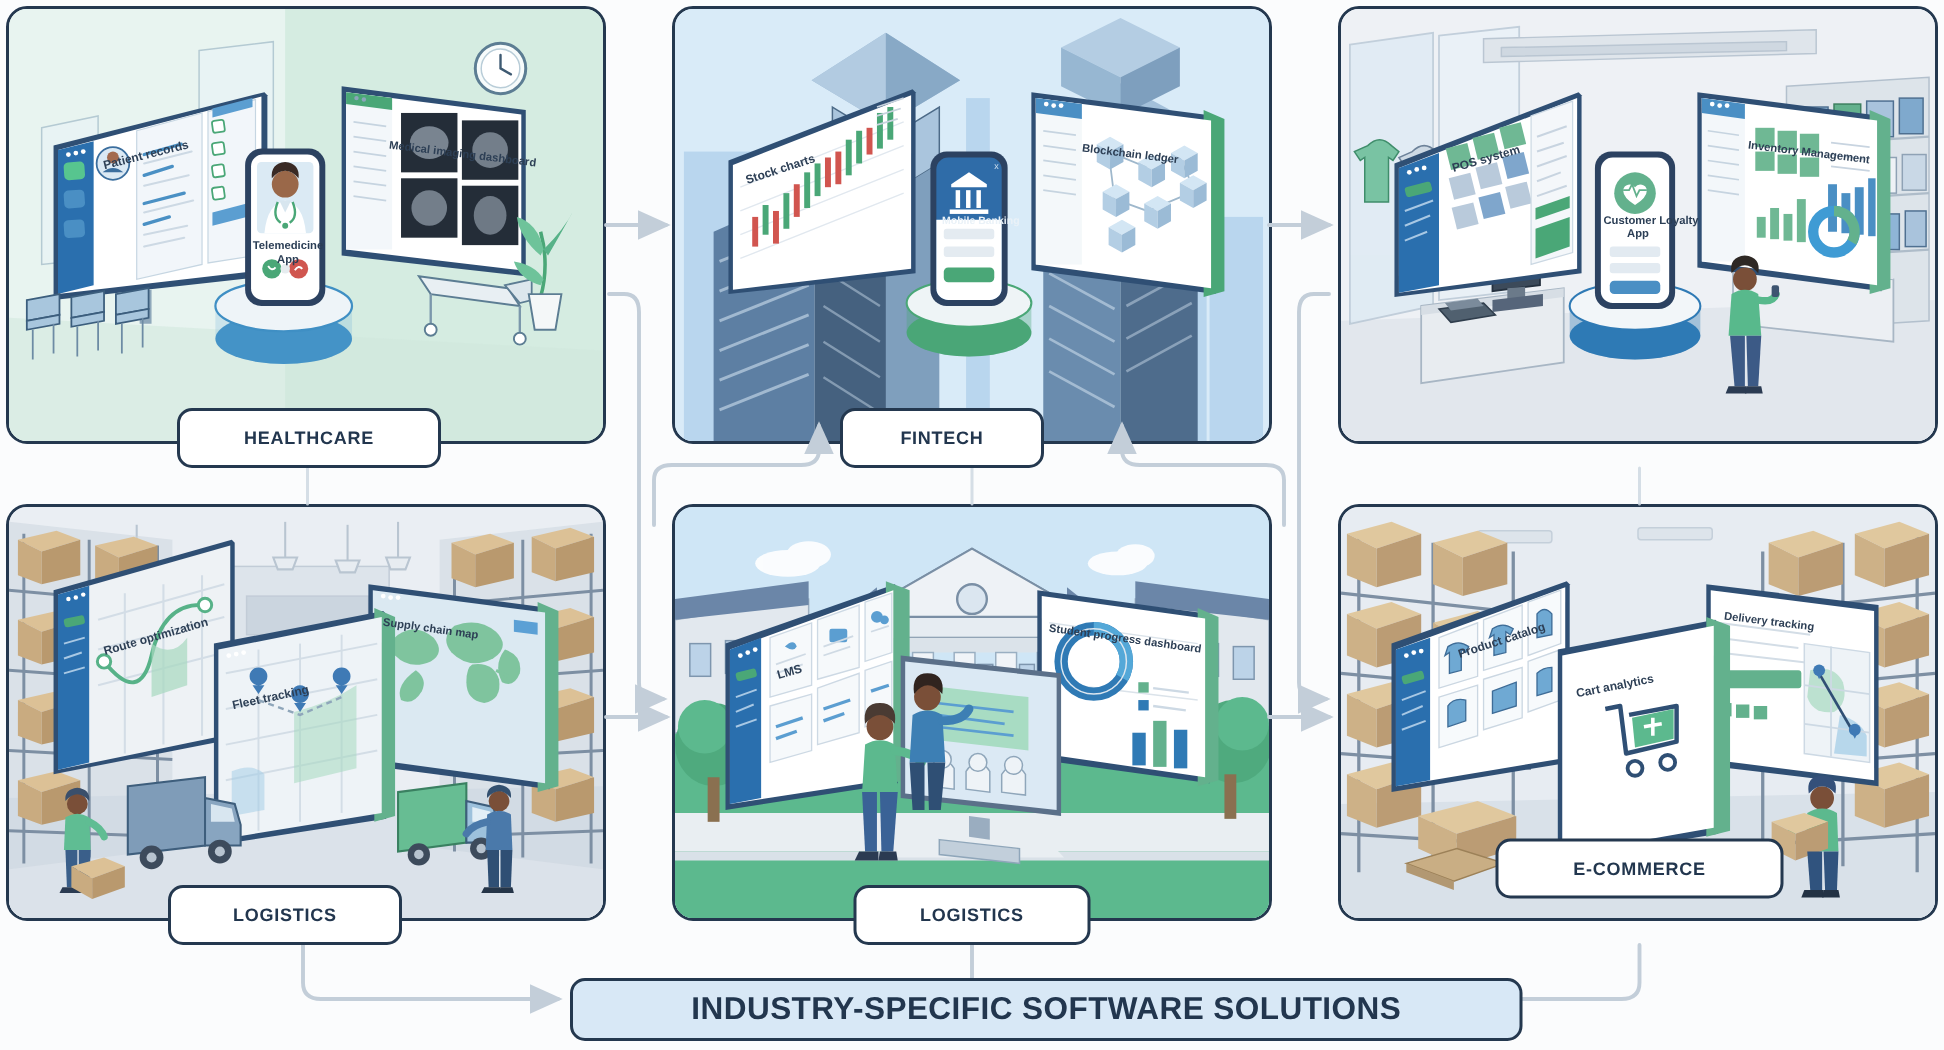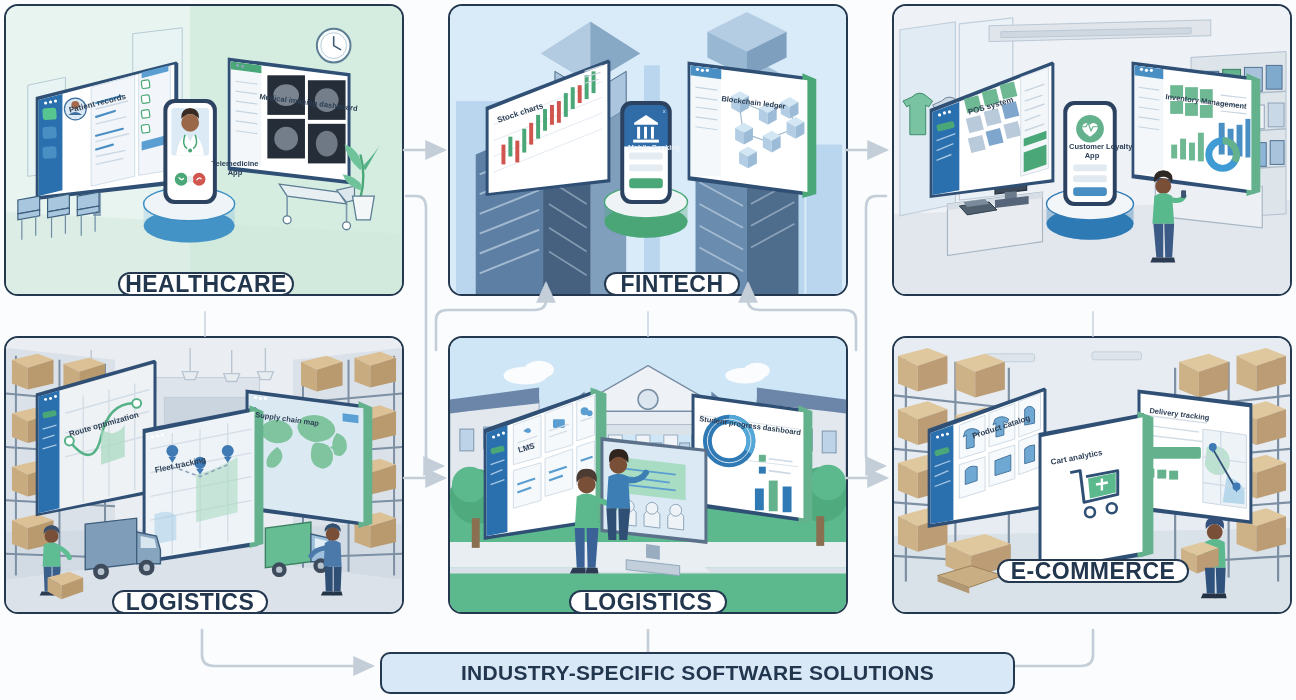--- a/index.html
+++ b/index.html
@@ -30,21 +30,21 @@
     border:2px solid #24384f;
     border-radius:10px;
     color:#22364e;
     font-weight:bold;
     letter-spacing:.5px;
     display:flex;align-items:center;justify-content:center;
     white-space:nowrap;
     z-index:40;
     box-sizing:border-box;
   }
-  .chip.lg{font-size:23px;height:24px;border-radius:13px;}
+  .chip.lg{font-size:12px;height:40px;}
   .banner{
     position:absolute;
     background:#d8e8f6;
     border:2px solid #24384f;
     border-radius:10px;
     color:#22364e;
     font-weight:bold;
     font-size:21px;
     letter-spacing:.3px;
     display:flex;align-items:center;justify-content:center;
@@ -248,21 +248,21 @@
         <circle cx="186" cy="146" r="2" fill="#4aa777"></circle>
         <circle cx="177" cy="175" r="6.5" fill="#4aa777"></circle>
         <path d="M174.5,173 q2.5,4 5,1" stroke="#fff" stroke-width="1.3" fill="none"></path>
         <circle cx="195" cy="175" r="6.5" fill="#d0564f"></circle>
         <path d="M192.5,176 q2.5,-4 5,-1" stroke="#fff" stroke-width="1.3" fill="none"></path>
         <circle cx="186" cy="175" r="3.2" fill="#e6ecef"></circle>
       </g>
     </svg>
     <div class="lbl" style="left:62px;top:100px;transform:rotate(-14deg);font-size:8px;">Patient records</div>
     <div class="lbl" style="left:254px;top:86px;transform:rotate(7deg);font-size:7.5px;">Medical imaging dashboard</div>
-    <div class="lbl phone" style="left:162px;top:154px;width:48px;line-height:1.15;margin-left:43px;">Telemedicine<br>App</div>
+    <div class="lbl phone" style="left:162px;top:154px;width:48px;line-height:1.15;">Telemedicine<br>App</div>
   </div>
   <div class="chip lg" style="left:118px;top:272px;width:176px;">
     <span>HEALTHCARE</span>
   </div>
 
   <div class="panel" style="left:448px;top:4px;width:400px;height:292px;background:linear-gradient(180deg,#dcecf9 0%,#cfe4f6 100%);">
     <svg class="scene" viewBox="0 0 400 292">
       <rect width="400" height="292" fill="#d9ebf8"></rect>
 
       <g fill="#b9d6ee">
@@ -458,21 +458,21 @@
         <rect x="181" y="148" width="34" height="7" rx="2" fill="#e4ebf1"></rect>
         <rect x="181" y="160" width="34" height="7" rx="2" fill="#e4ebf1"></rect>
         <rect x="181" y="174" width="34" height="10" rx="3" fill="#4aa777"></rect>
         <text x="215" y="108" font-size="6" fill="#cfe0ef" font-family="sans-serif">x</text>
       </g>
     </svg>
     <div class="lbl" style="left:46px;top:110px;transform:rotate(-18deg);font-size:8px;">Stock charts</div>
     <div class="lbl" style="left:272px;top:88px;transform:rotate(7deg);font-size:7.5px;">Blockchain ledger</div>
     <div class="lbl phone" style="left:178px;top:138px;width:44px;color:#eaf2f8;font-size:7px;">Mobile Banking</div>
   </div>
-  <div class="chip lg" style="left:604px;top:272px;width:136px;">
+  <div class="chip lg" style="left:560px;top:272px;width:136px;">
     <span>FINTECH</span>
   </div>
 
   <div class="panel" style="left:892px;top:4px;width:400px;height:292px;background:linear-gradient(180deg,#f0f3f6 0%,#e4e9ef 100%);">
     <svg class="scene" viewBox="0 0 400 292">
       <rect width="400" height="292" fill="#eef1f5"></rect>
       <path d="M0,210 L400,196 L400,292 L0,292 Z" fill="#e2e7ed"></path>
 
       <g stroke="#b3c3d2" stroke-width="1.2" fill="#dce9f3" opacity=".75">
         <path d="M6,24 L62,16 L62,200 L6,212 Z"></path>

